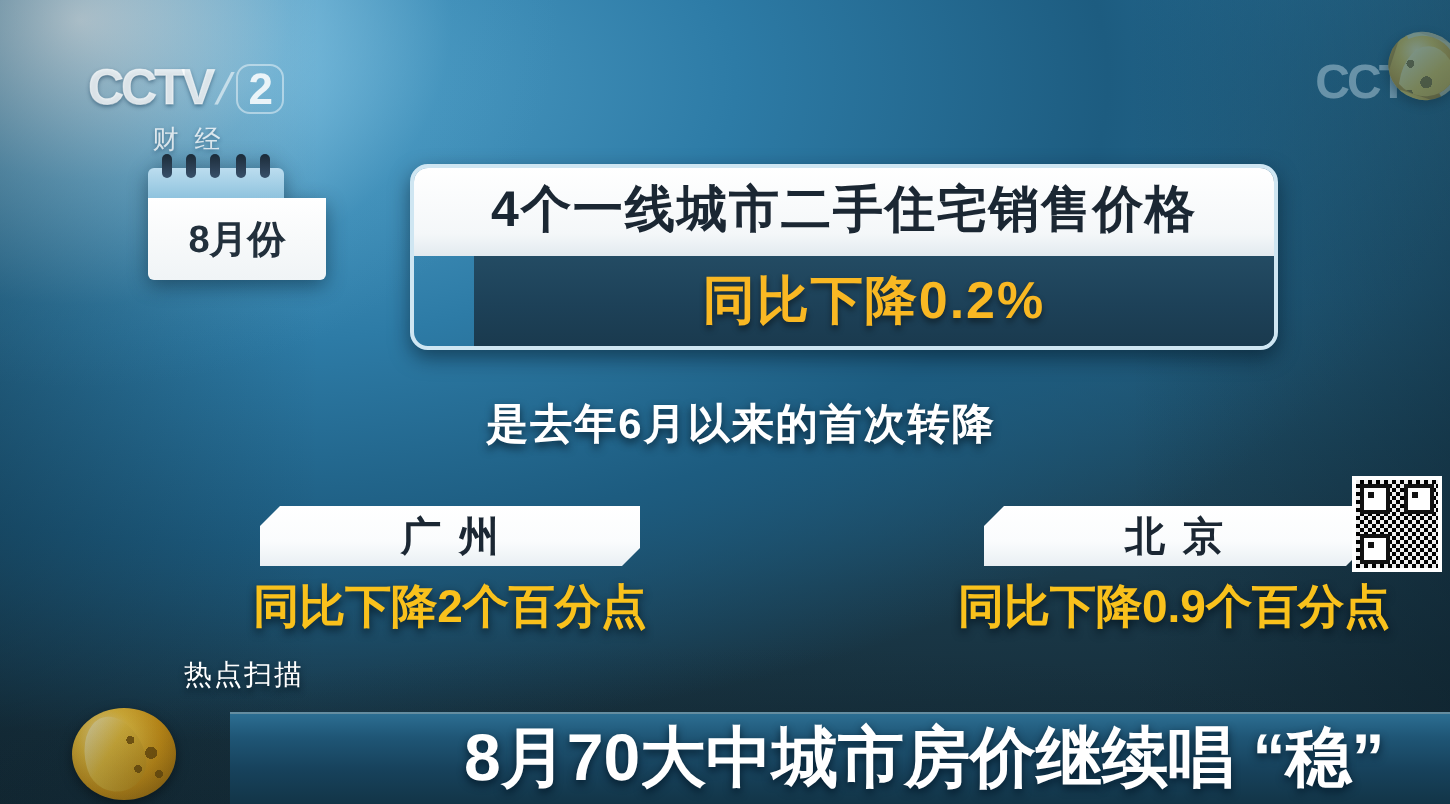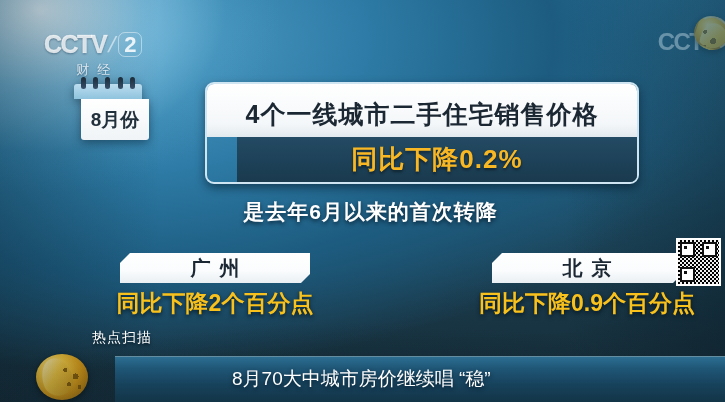--- a/index.html
+++ b/index.html
@@ -49,53 +49,53 @@
   .wm .globe{position:absolute;right:2px;top:-12px;width:32px;height:30px;
     border-radius:50%;border:2px solid rgba(210,232,242,.55);
     border-left-color:transparent;border-bottom-color:transparent;transform:rotate(18deg);}
 
   
   .cal{position:absolute;left:74px;top:82px;width:68px;height:60px;z-index:6;
     filter:drop-shadow(0 3px 5px rgba(0,20,35,.45));}
   .cal .rings{position:absolute;top:-5px;left:0;width:68px;height:12px;display:flex;justify-content:space-evenly;align-items:flex-start;z-index:3;}
   .cal .rings i{display:block;width:5px;height:12px;border-radius:3px;background:linear-gradient(180deg,#1b2b38,#38506a);}
   .cal .top{position:absolute;top:2px;left:0;width:68px;height:15px;background:linear-gradient(180deg,#bcddef,#8fc3de);border-radius:3px 3px 0 0;}
-  .cal .body{position:absolute;top:17px;left:7px;width:68px;height:41px;background:linear-gradient(180deg,#ffffff,#f0f4f6);border-radius:0 0 3px 3px;
+  .cal .body{position:absolute;top:17px;left:0;width:89px;height:41px;background:linear-gradient(180deg,#ffffff,#f0f4f6);border-radius:0 0 3px 3px;
     display:flex;align-items:center;justify-content:center;}
   .cal .body span{font-size:19px;font-weight:bold;color:#22303c;letter-spacing:0px;}
 
   
   .card{
     position:absolute;left:205px;top:82px;width:430px;z-index:6;
     border:2px solid #cfe6f2;border-radius:9px;overflow:hidden;
     box-shadow:0 4px 10px rgba(0,15,28,.5);
   }
   .card .ln1{
     background:linear-gradient(180deg,#ffffff 0%,#f4f7f9 75%,#e2eaef 100%);
     color:#1b2733;font-size:25px;font-weight:bold;letter-spacing:1px;
-    text-align:center;padding:17px 0 8px;line-height:1.1;
+    text-align:center;padding:8px 0 8px;line-height:1.1;
   }
   .card .ln2{
     background:linear-gradient(180deg,#234b63 0%,#1d4158 55%,#1a3a4e 100%);
     color:#f9b823;font-size:26px;font-weight:bold;letter-spacing:1px;
     text-align:center;padding:8px 0 9px;line-height:1.1;
     text-shadow:0 2px 3px rgba(0,0,0,.45);
     margin-left:30px;
   }
 
   
   .subline{
     position:absolute;left:16px;right:0;top:198px;text-align:center;z-index:6;
     color:#ffffff;font-size:21px;font-weight:bold;letter-spacing:1px;
     text-shadow:0 2px 4px rgba(0,18,30,.75);
   }
 
   
   .city{position:absolute;z-index:6;}
-  .city.left{left:80px;top:253px;width:270px;}
+  .city.left{left:90px;top:253px;width:270px;}
   .city.right{left:452px;top:253px;width:270px;}
   .chip{
     position:relative;margin:0 auto;width:190px;height:30px;
     background:linear-gradient(180deg,#ffffff 0%,#fafcfd 60%,#e9eff3 100%);
     display:flex;align-items:center;justify-content:center;
     clip-path:polygon(10px 0, 100% 0, 100% calc(100% - 9px), calc(100% - 9px) 100%, 0 100%, 0 10px);
     box-shadow:0 3px 7px rgba(0,15,28,.45);
   }
   .chip span{font-size:20px;font-weight:bold;color:#1b2733;letter-spacing:9px;text-indent:9px;}
   .city .val{
@@ -146,21 +146,21 @@
   .progname{
     position:absolute;left:102px;bottom:4px;height:38px;padding:0 9px;z-index:9;
     background:linear-gradient(180deg,#f7d25b 0%,#e3a81c 45%,#c98b0c 100%);
     display:flex;align-items:center;border-radius:2px;
     box-shadow:0 2px 5px rgba(0,0,0,.45);
   }
   .progname span{font-size:19px;font-weight:bold;color:#ffffff;letter-spacing:0px;
     text-shadow:0 1px 2px rgba(120,70,0,.9);}
   .headline{
     position:absolute;left:232px;bottom:4px;height:38px;display:flex;align-items:center;z-index:9;
-    color:#ffffff;font-size:19px;font-weight:normal;letter-spacing:0px;
+    color:#ffffff;font-size:33px;font-weight:bold;letter-spacing:0px;
     text-shadow:0 2px 4px rgba(0,20,35,.8);
   }
 </style>
 </head>
 <body>
 
 <div id="stage">
 
   <div class="cctv2">
     <div class="row">

